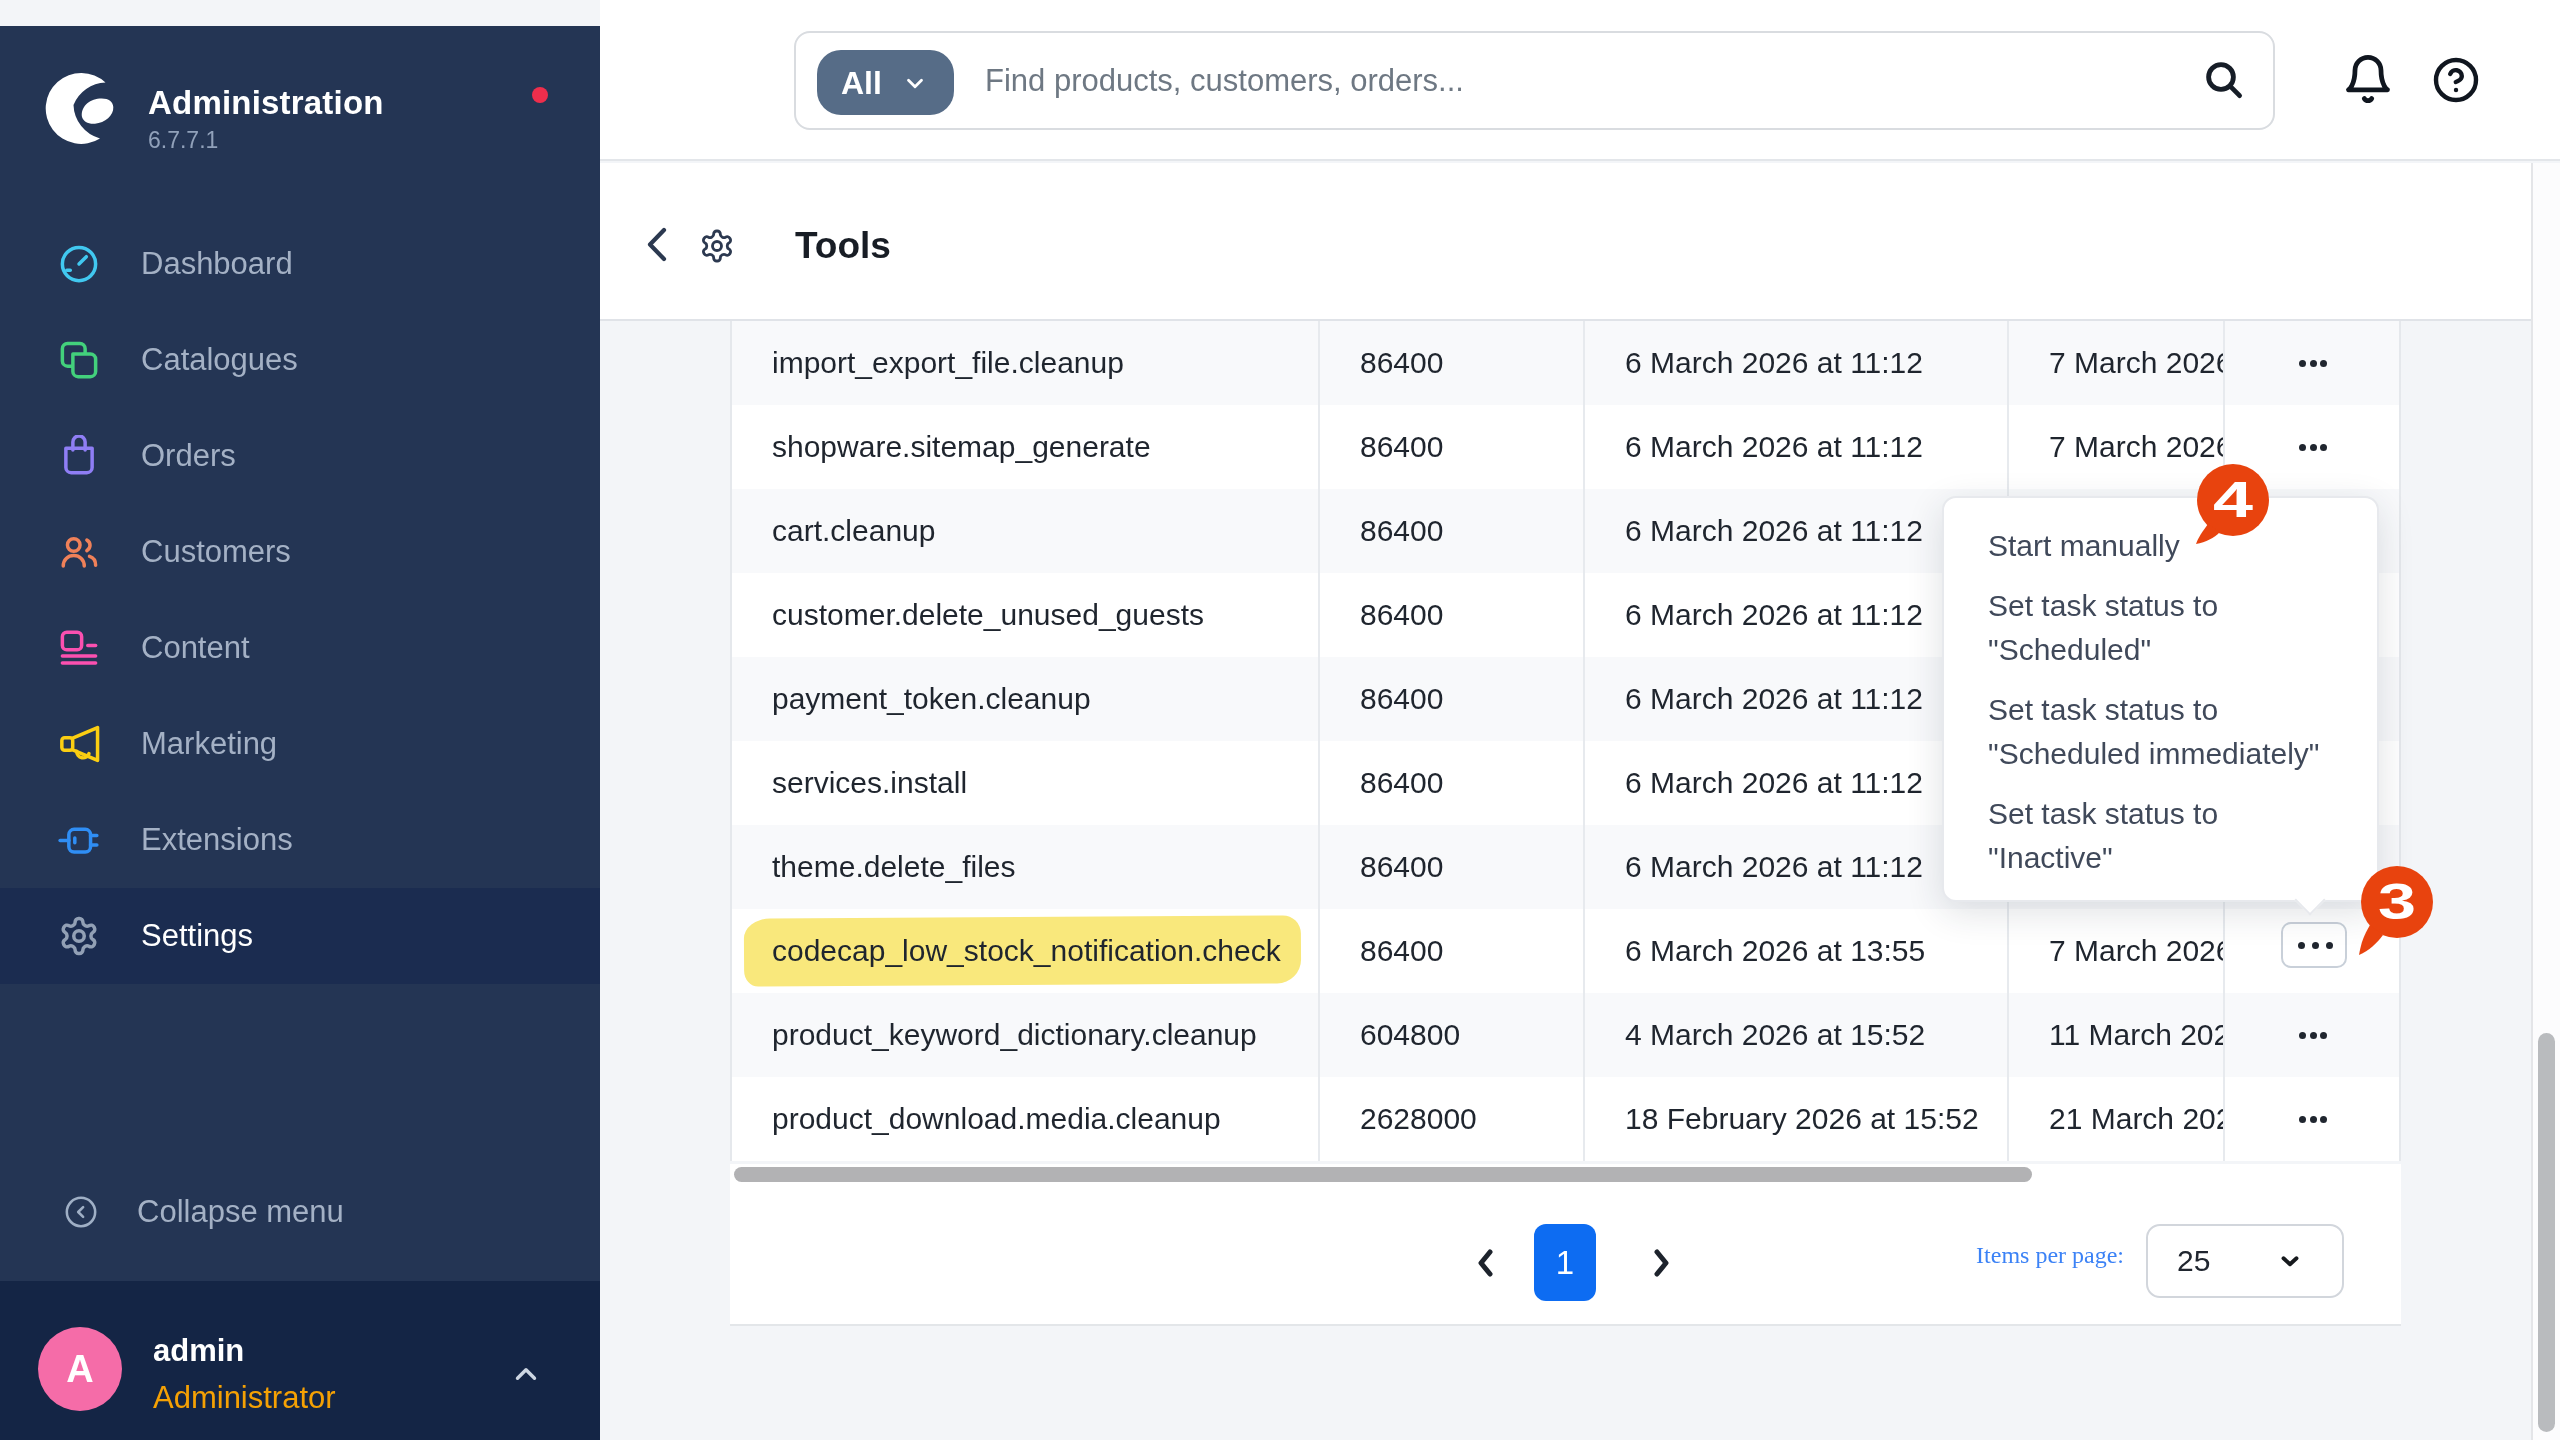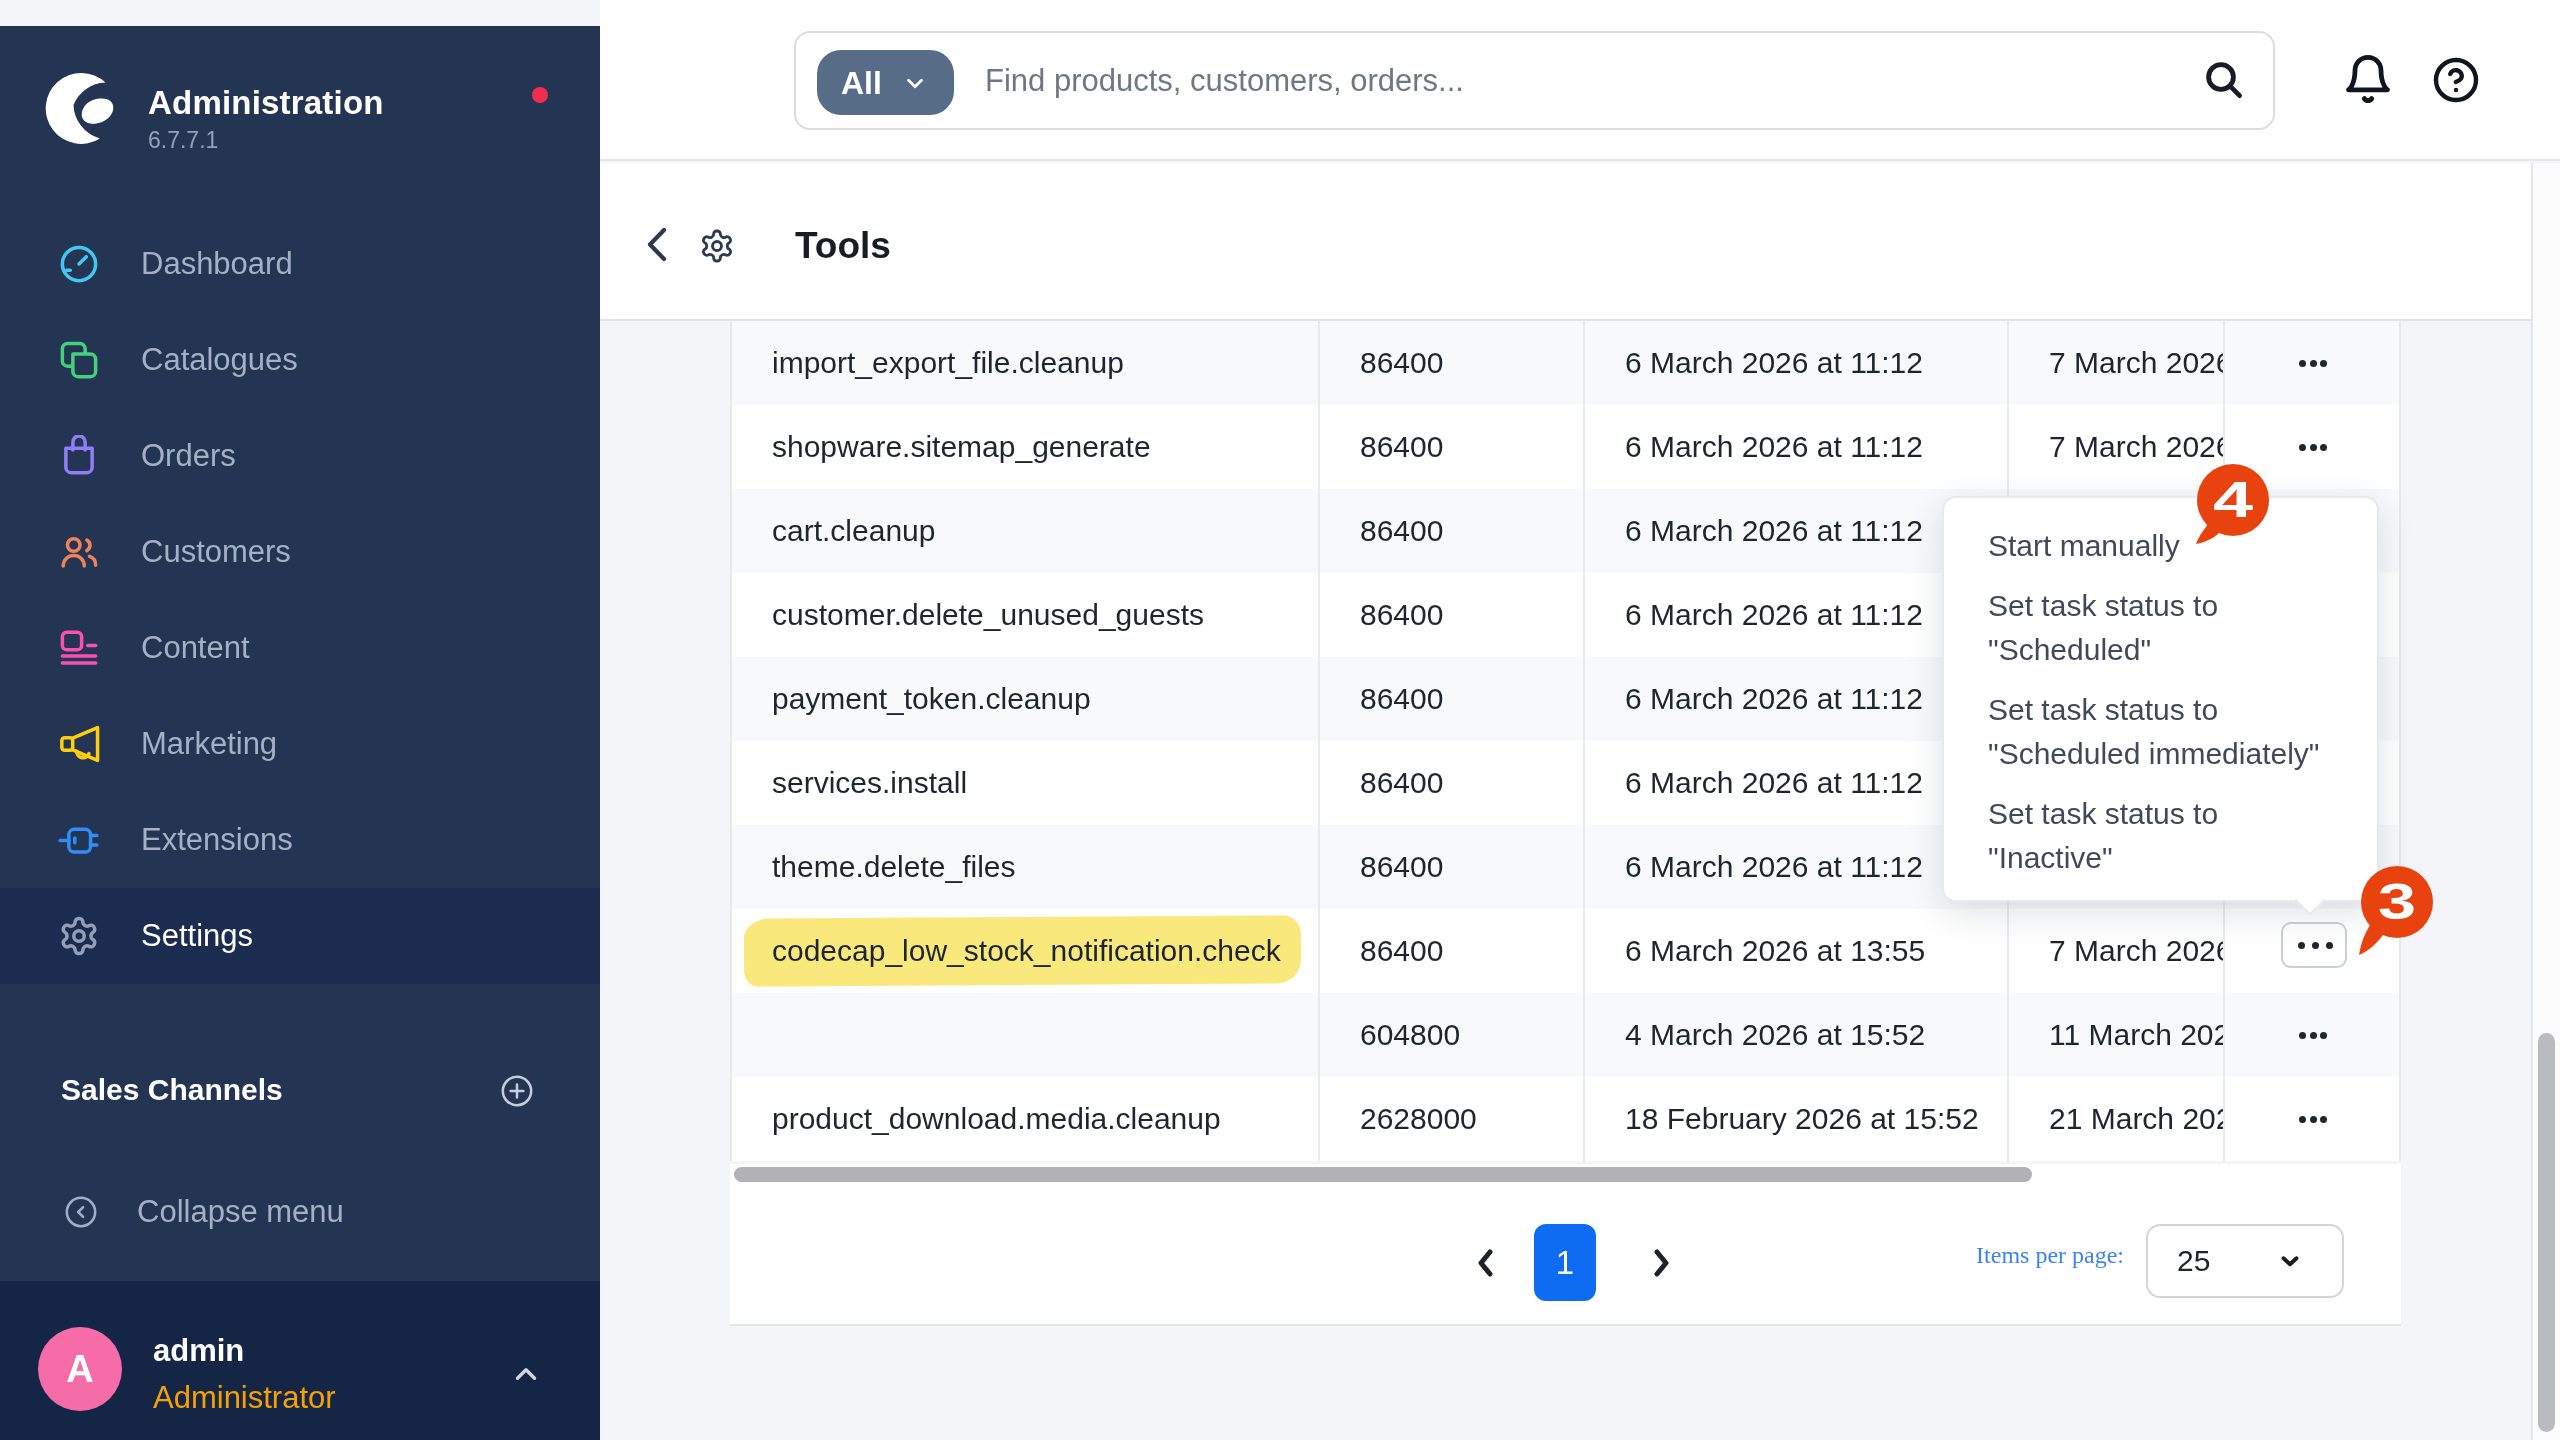--- a/index.html
+++ b/index.html
@@ -149,27 +149,20 @@
       <span class="lbl">Extensions</span>
     </div>
     <div class="mi active" style="top:862px">
       <svg width="42" height="42" viewBox="0 0 24 24" fill="none" stroke="#92a0b5" stroke-width="2" stroke-linecap="round" stroke-linejoin="round">
           <path d="M12.22 2h-.44a2 2 0 0 0-2 2v.18a2 2 0 0 1-1 1.73l-.43.25a2 2 0 0 1-2 0l-.15-.08a2 2 0 0 0-2.73.73l-.22.38a2 2 0 0 0 .73 2.73l.15.1a2 2 0 0 1 1 1.72v.51a2 2 0 0 1-1 1.74l-.15.09a2 2 0 0 0-.73 2.73l.22.38a2 2 0 0 0 2.73.73l.15-.08a2 2 0 0 1 2 0l.43.25a2 2 0 0 1 1 1.73V20a2 2 0 0 0 2 2h.44a2 2 0 0 0 2-2v-.18a2 2 0 0 1 1-1.73l.43-.25a2 2 0 0 1 2 0l.15.08a2 2 0 0 0 2.73-.73l.22-.39a2 2 0 0 0-.73-2.73l-.15-.08a2 2 0 0 1-1-1.74v-.5a2 2 0 0 1 1-1.74l.15-.09a2 2 0 0 0 .73-2.73l-.22-.38a2 2 0 0 0-2.73-.73l-.15.08a2 2 0 0 1-2 0l-.43-.25a2 2 0 0 1-1-1.73V4a2 2 0 0 0-2-2z"></path>
           <circle cx="12" cy="12" r="3"></circle>
         </svg>
       <span class="lbl">Settings</span>
     </div>
 
-    <div id="salesRow">
-      <span class="lbl">Sales Channels</span>
-      <svg class="abs" style="left:500px;top:32px" width="34" height="34" viewBox="0 0 24 24" fill="none" stroke="#c3cddb" stroke-width="1.8" stroke-linecap="round">
-          <circle cx="12" cy="12" r="10"></circle>
-          <path d="M12 7.5v9M7.5 12h9"></path>
-        </svg>
-    </div>
     <div id="collapseRow">
       <svg class="abs" style="left:64px;top:31px" width="34" height="34" viewBox="0 0 24 24" fill="none" stroke="#9fafc5" stroke-width="1.8" stroke-linecap="round" stroke-linejoin="round">
           <circle cx="12" cy="12" r="10"></circle>
           <path d="M13.5 8.5 10 12l3.5 3.5"></path>
         </svg>
       <span class="lbl">Collapse menu</span>
     </div>
 
     <div id="userbar">
       <div class="av">A</div>
@@ -272,20 +265,21 @@
           <span class="cell c2">86400</span>
           <span class="cell c3">6 March 2026 at 13:55</span>
           <span class="cell c4">7 March 2026 at 13:55</span>
         <div id="ctxbtn">
             <i></i>
             <i></i>
             <i></i>
           </div>
       </div>
       <div class="row odd">
+          <span class="cell c1">product_keyword_dictionary.cleanup</span>
           <span class="cell c2">604800</span>
           <span class="cell c3">4 March 2026 at 15:52</span>
           <span class="cell c4">11 March 2026 at 15:52</span>
           <span class="dots">
             <i></i>
             <i></i>
             <i></i>
           </span>
         </div>
       <div class="row">

